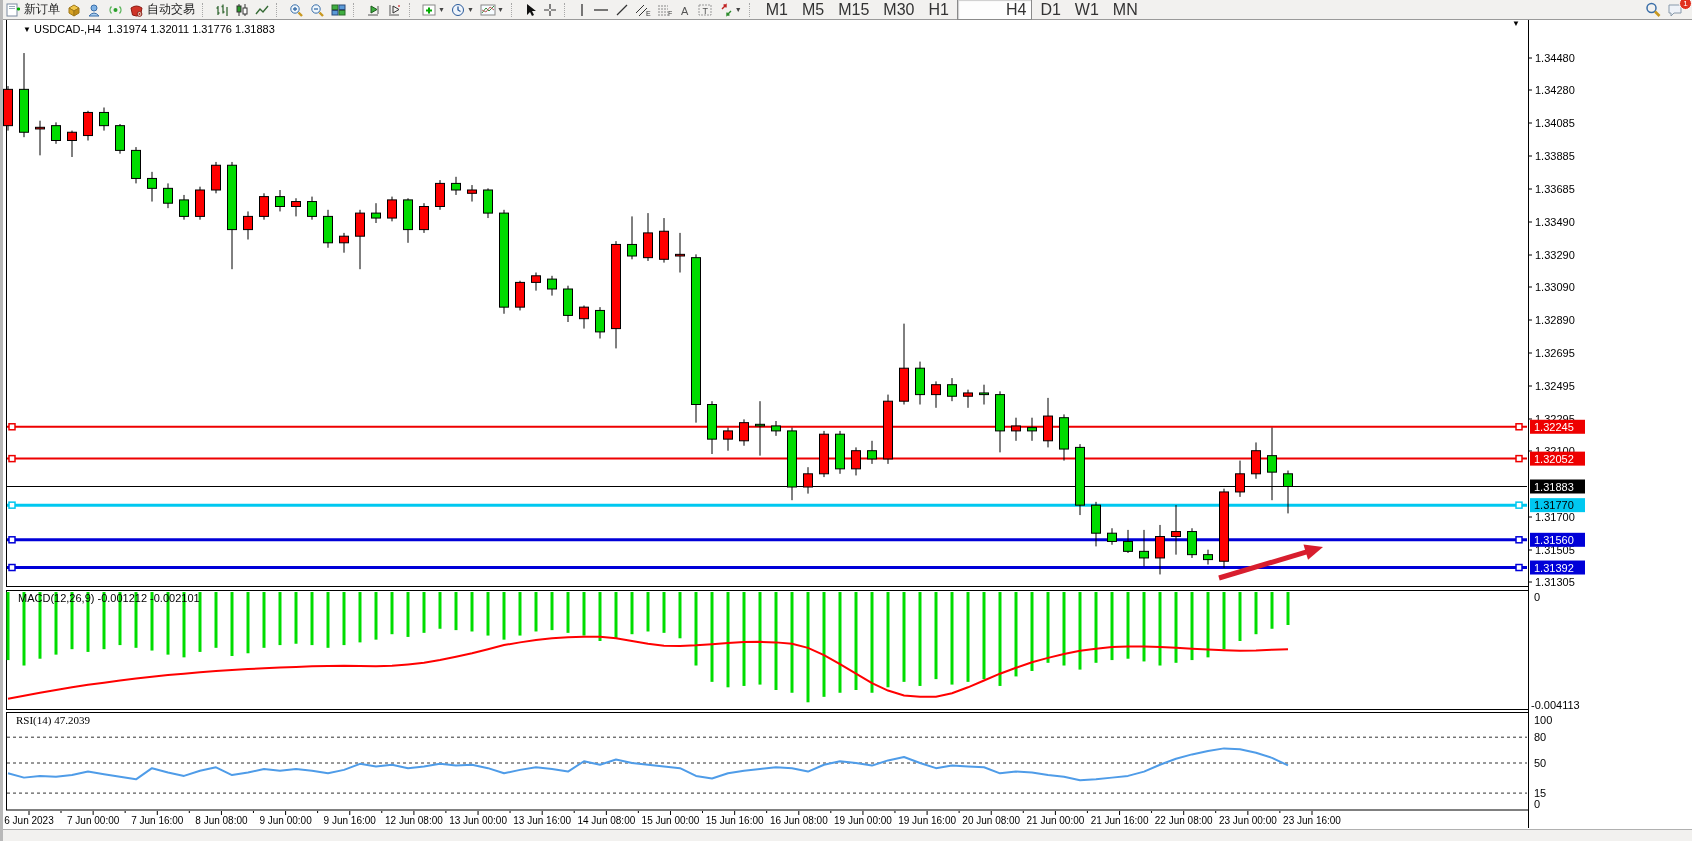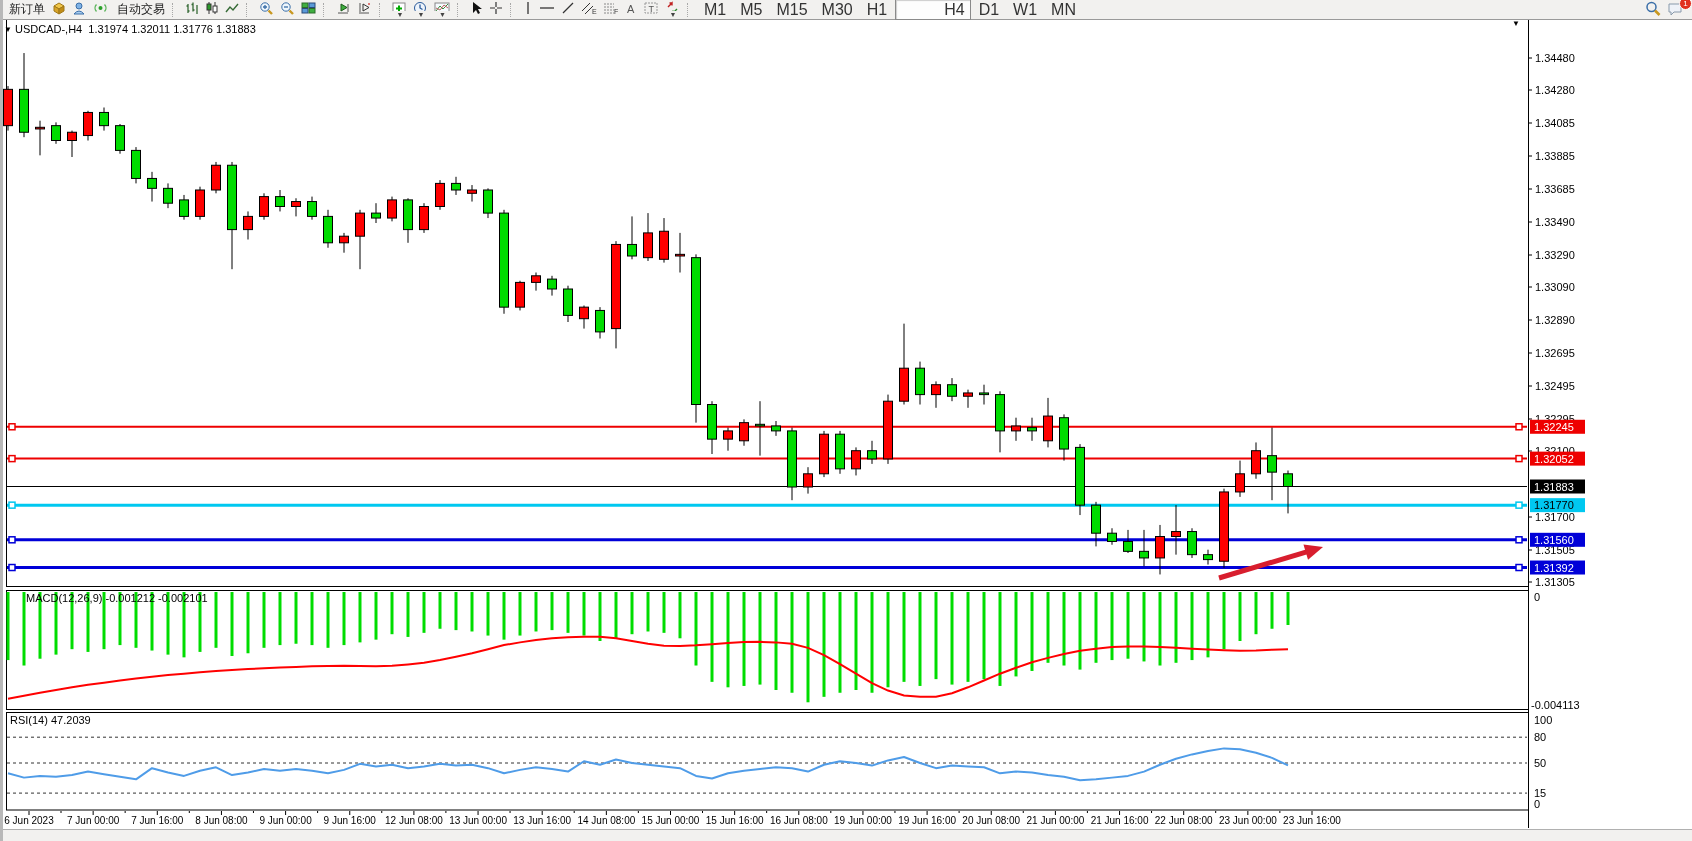--- a/index.html
+++ b/index.html
@@ -1,33 +1,33 @@
 <!DOCTYPE html>
 <html><head>
 <meta charset="utf-8">
 <style>
   html,body{margin:0;padding:0;background:#fff;font-family:"Liberation Sans",sans-serif;}
   #app{position:relative;width:1692px;height:841px;overflow:hidden;background:#fff;border-left:3px solid #b8b8b8;box-sizing:border-box;}
   
   #toolbar{position:absolute;left:0;top:0;width:100%;height:19px;background:#f2f1ef;border-bottom:1px solid #9a9a9a;display:flex;align-items:center;font-size:12px;color:#222;white-space:nowrap;z-index:5;}
-  .tbtn{display:inline-flex;align-items:center;height:17px;padding:0 3px;cursor:default;flex-direction:column;}
+  .tbtn{display:inline-flex;align-items:center;height:17px;padding:0 3px;cursor:default;}
   .tbtn svg{display:block;}
   .tlabel{margin-left:3px;font-size:12px;}
   .sep{width:6px;height:14px;border-left:1px dotted #a8a8a8;margin:0 3px 0 4px;}
   .dd{font-size:7px;color:#444;margin-left:1px;}
   .tf{font-size:16px;color:#333;padding:1px 5px;margin:0 1px;border:1px solid transparent;}
   .tf.active{background:#fdfdfd;border:1px solid #8a8a8a;box-shadow:inset 1px 1px 1px #ccc;padding-left:48px;}
   #tb-right{margin-left:auto;display:flex;align-items:center;margin-right:6px;}
   .badge{position:absolute;top:-4px;right:-6px;background:#e03020;color:#fff;border-radius:50%;width:11px;height:11px;font-size:8px;line-height:11px;text-align:center;border:1px solid #fff;}
   
   .ovl{position:absolute;z-index:4;font-size:11px;color:#000;}
-  #chart-title{left:1px;top:23px;}
+  #chart-title{left:20px;top:23px;}
   #chart-title .tri{font-size:8px;vertical-align:1px;}
-  #macd-label{left:23px;top:592px;}
-  #rsi-label{left:7px;top:714px;}
+  #macd-label{left:15px;top:592px;}
+  #rsi-label{left:13px;top:714px;font-family:Liberation Serif, serif;}
   #corner-tri{right:172px;top:19px;font-size:8px;}
   svg text{font-family:"Liberation Sans",sans-serif;}
 </style>
 </head>
 <body>
 
 <div id="app">
 
   <div id="toolbar">
     <span class="tbtn">

